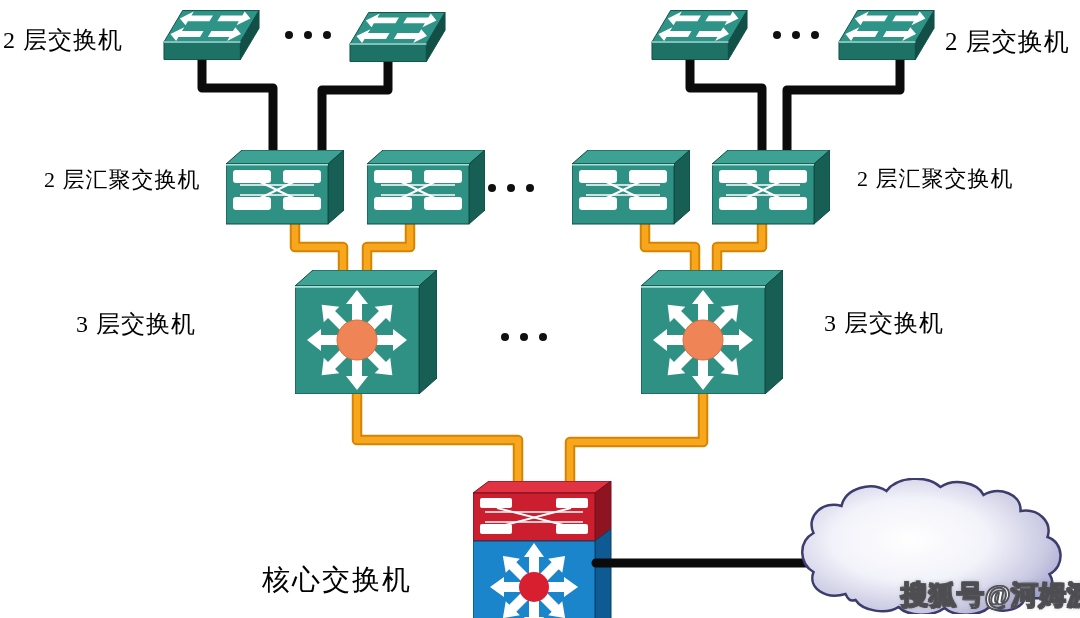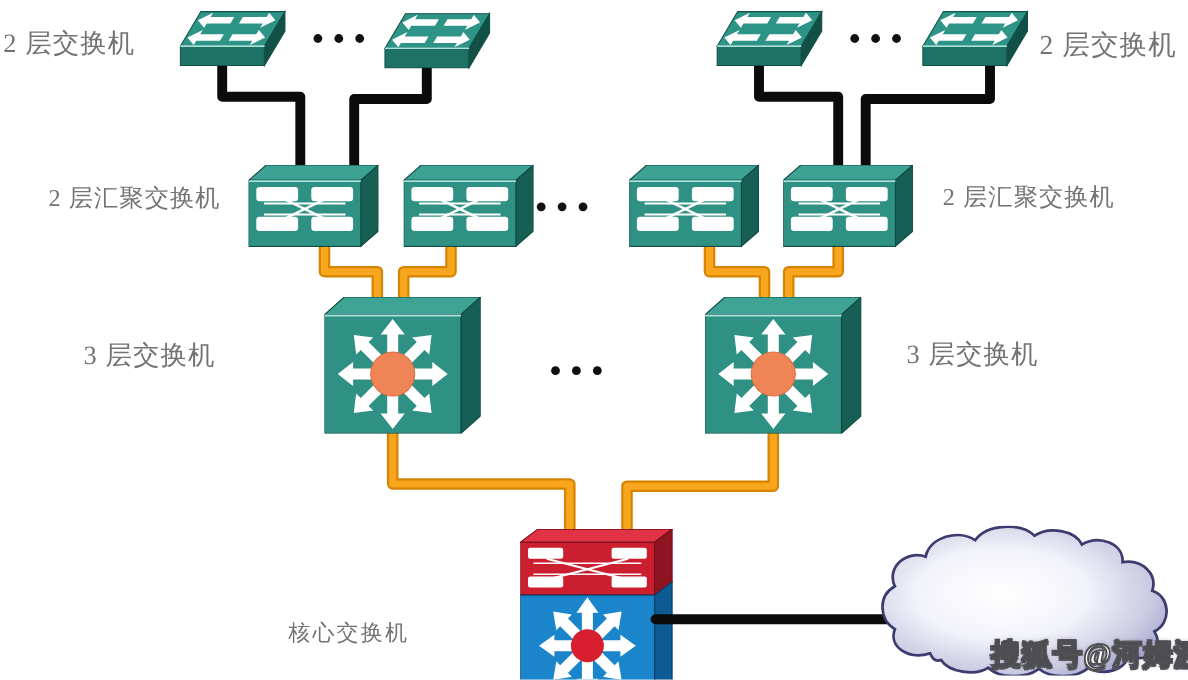--- a/index.html
+++ b/index.html
@@ -3,27 +3,27 @@
 <meta charset="utf-8">
 <style>
   html,body{margin:0;padding:0;background:#fff;}
   #canvas{
     position:relative;width:1080px;height:618px;background:#ffffff;
     overflow:hidden;font-family:"Liberation Serif","DejaVu Serif",serif;
   }
   .layer{position:absolute;left:0;top:0;pointer-events:none;}
   .icon{position:absolute;overflow:visible;}
   .lbl{
-    position:absolute;color:#737373;white-space:nowrap;
+    position:absolute;color:#000000;white-space:nowrap;
     letter-spacing:1px;line-height:1.1;
   }
   .lbl.sz24{font-size:24px;}
   .lbl.sz23{font-size:22px;}
   .lbl.sz25{font-size:25px;}
-  .lbl.sz28{font-size:20px;letter-spacing:2px;text-align:center;}
+  .lbl.sz28{font-size:28px;letter-spacing:2px;text-align:center;}
   .dots{position:absolute;display:flex;gap:11px;align-items:center;}
   .dots i{display:block;width:8px;height:8px;border-radius:50%;background:#101010;}
   .watermark{
     position:absolute;font-size:27px;font-weight:bold;color:#ffffff;
     letter-spacing:1px;white-space:nowrap;
     -webkit-text-stroke:1.2px #4e4e52;
     text-shadow:-1px -1px 0 #55555a,1px -1px 0 #55555a,-1px 1px 0 #55555a,1px 1px 0 #55555a,0 0 4px rgba(70,70,80,.55);
   }
   .z1{z-index:1}.z2{z-index:2}.z3{z-index:3}.z4{z-index:4}.z5{z-index:5}.z6{z-index:6}
 </style>

